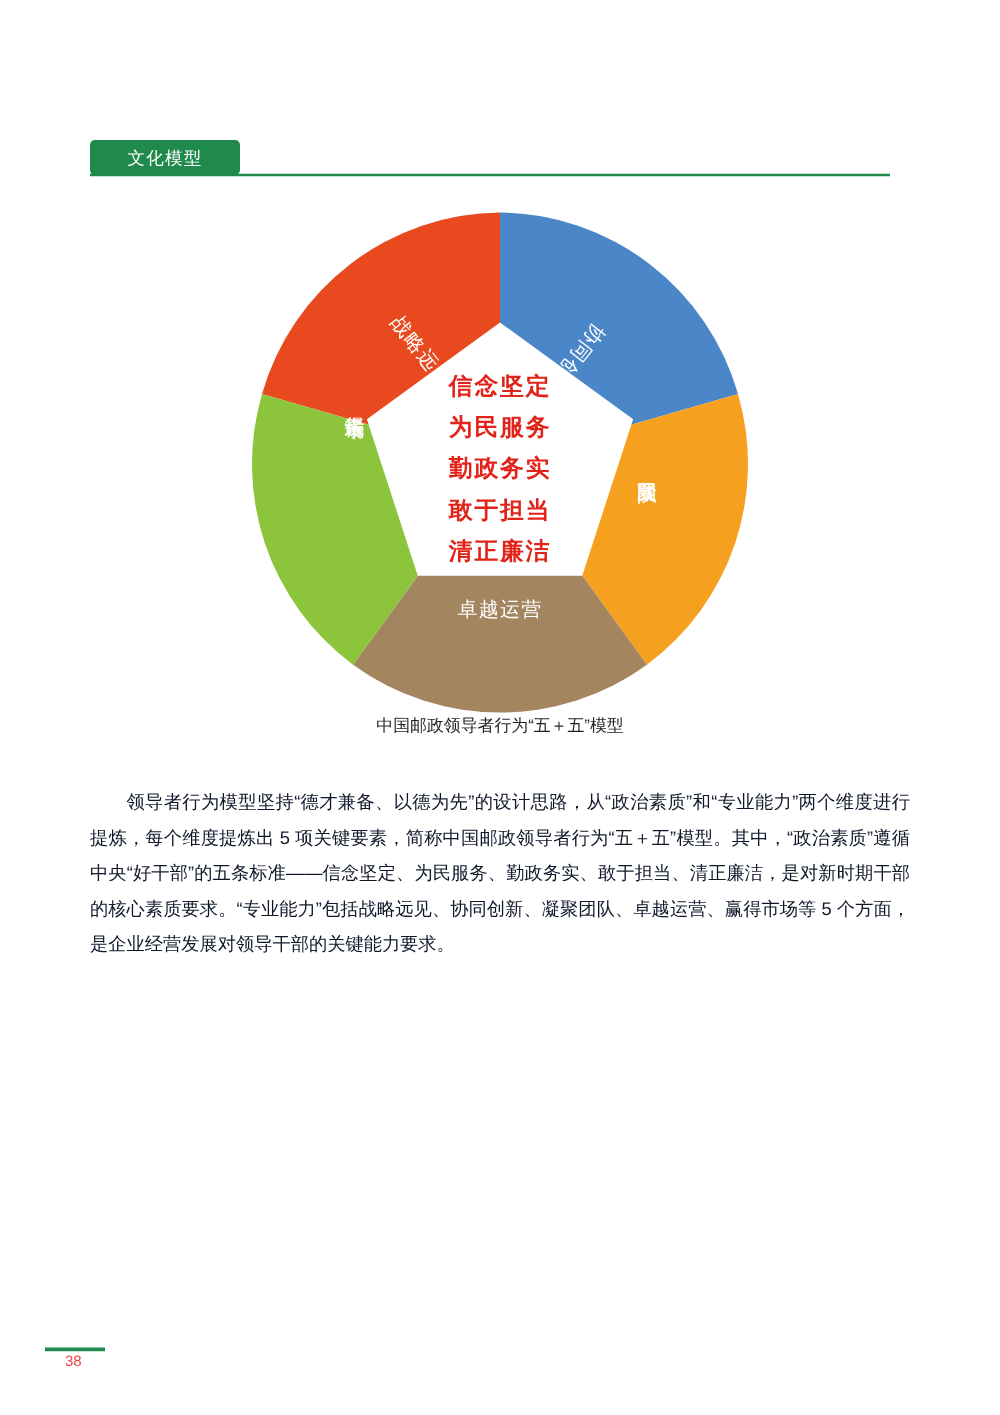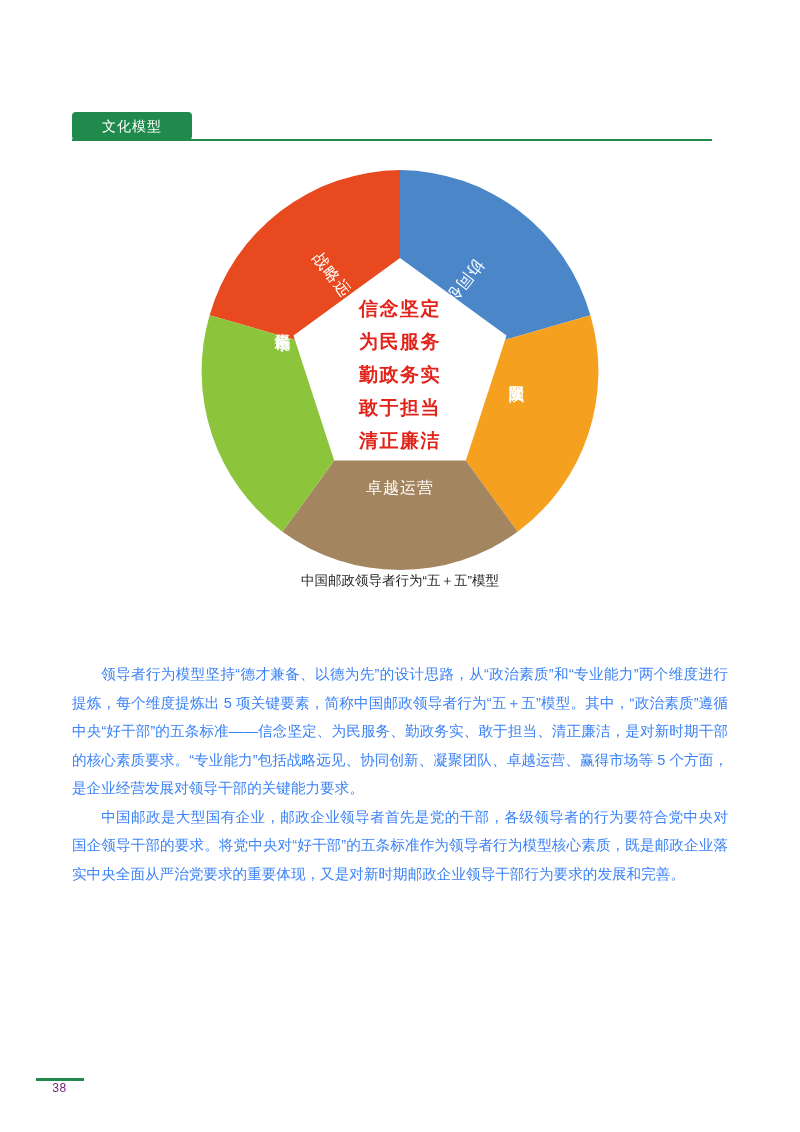--- a/index.html
+++ b/index.html
@@ -66,46 +66,44 @@
   }
 
   
   .body-copy {
     position: absolute;
     left: 72px;
     top: 628px;
     width: 656px;
     font-size: 14.6px;
     line-height: 28.5px;
-    color: #3b82f6;
+    color: #0f172a;
     text-align: justify;
     text-justify: inter-ideograph;
-    margin-top: 32px;
   }
   .body-copy p {
     margin: 0 0 0 0;
     text-indent: 2em;
   }
 
   
   .footer-rule {
     position: absolute;
     left: 36px;
     top: 1078px;
     width: 48px;
     height: 3px;
     background: #1f8a4c;
   }
   .page-number {
     position: absolute;
     left: 52px;
     top: 1082px;
     font-size: 12px;
-    color: #701a75;
-    font-family: Liberation Mono, monospace;
+    color: #ef4444;
   }
 
   
   .wedge-label {
     font-family: "Liberation Sans", sans-serif;
     font-size: 16px;
     fill: #ffffff;
     letter-spacing: 1px;
   }
   .center-line {
@@ -157,17 +155,16 @@
       <text class="center-line" x="210" y="254" text-anchor="middle">敢于担当</text>
       <text class="center-line" x="210" y="287" text-anchor="middle">清正廉洁</text>
     </g>
   </svg>
 </div>
 
 <div class="figure-caption">中国邮政领导者行为“五＋五”模型</div>
 
 <div class="body-copy">
   <p>领导者行为模型坚持“德才兼备、以德为先”的设计思路，从“政治素质”和“专业能力”两个维度进行提炼，每个维度提炼出 5 项关键要素，简称中国邮政领导者行为“五＋五”模型。其中，“政治素质”遵循中央“好干部”的五条标准——信念坚定、为民服务、勤政务实、敢于担当、清正廉洁，是对新时期干部的核心素质要求。“专业能力”包括战略远见、协同创新、凝聚团队、卓越运营、赢得市场等 5 个方面，是企业经营发展对领导干部的关键能力要求。</p>
-  <p>中国邮政是大型国有企业，邮政企业领导者首先是党的干部，各级领导者的行为要符合党中央对国企领导干部的要求。将党中央对“好干部”的五条标准作为领导者行为模型核心素质，既是邮政企业落实中央全面从严治党要求的重要体现，又是对新时期邮政企业领导干部行为要求的发展和完善。</p>
 </div>
 
 <div class="footer-rule"></div>
 <div class="page-number">38</div>
 
 </body></html>

